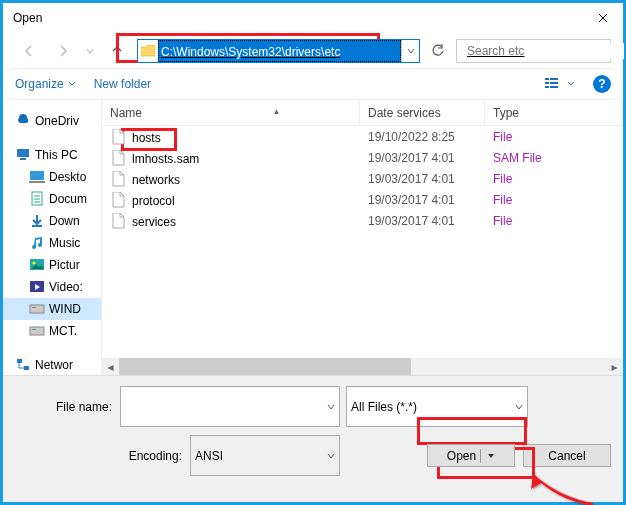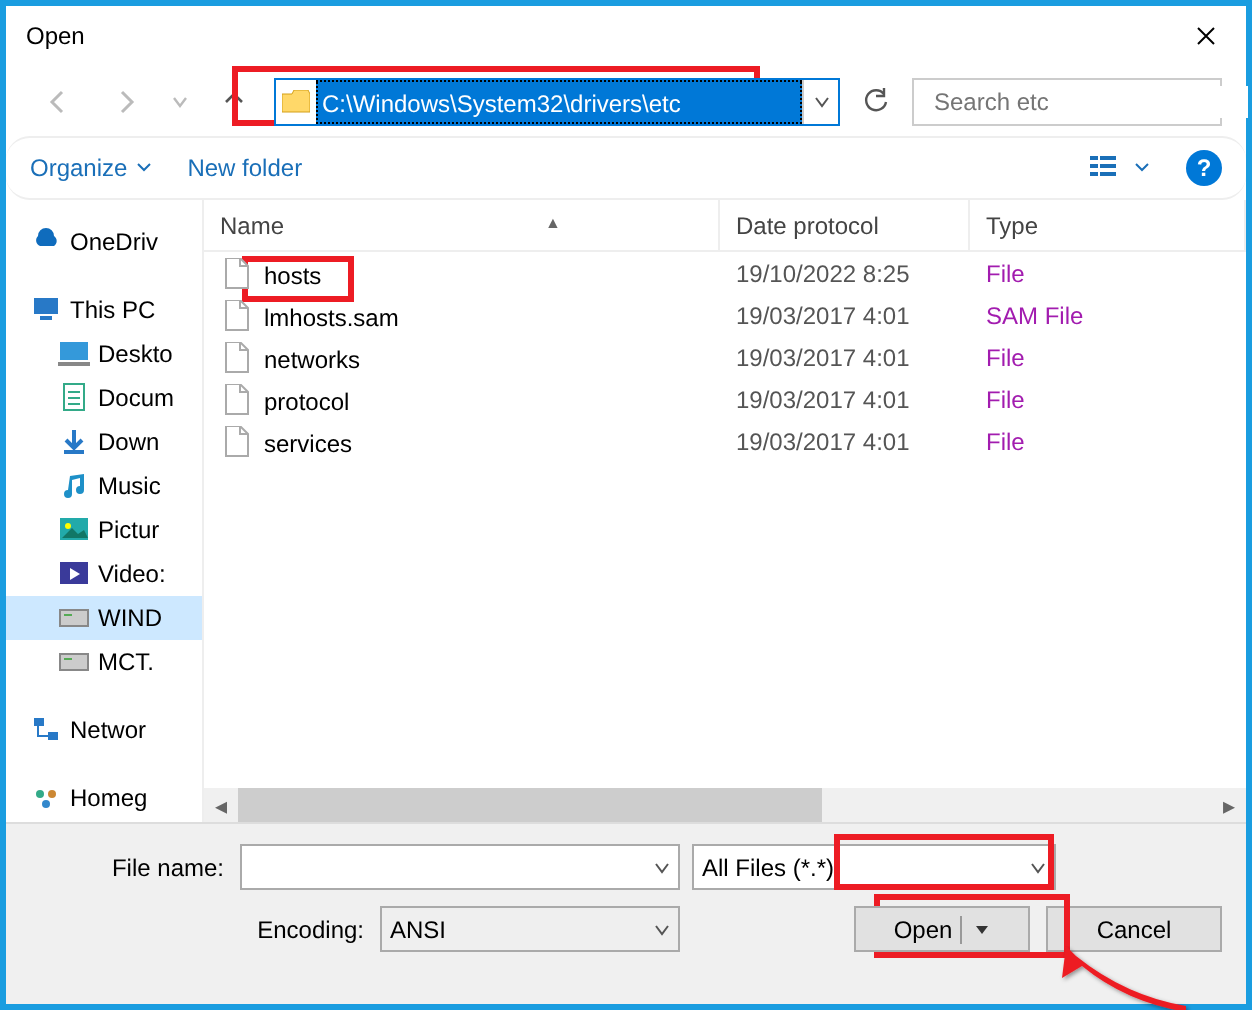--- a/index.html
+++ b/index.html
@@ -4,21 +4,21 @@
 <style>
   * { box-sizing: border-box; font-family: "Segoe UI", Tahoma, sans-serif; font-size: 12px; }
   body { margin: 0; background: #fff; }
   .wrap { width: 626px; height: 505px; border: 3px solid #1a9de0; position: relative; background: #fff; display: flex; flex-direction: column; }
   
   .titlebar { height: 30px; display: flex; align-items: center; justify-content: space-between; padding: 0 0 0 10px; }
   .titlebar .title { color: #000; }
   .titlebar .close { width: 40px; height: 30px; display:flex; align-items:center; justify-content:center; }
   .titlebar .close svg { width: 10px; height: 10px; }
   
-  .navrow { height: 35px; display:flex; align-items:center; padding: 0 12px; gap:6px; }
+  .navrow { height: 35px; display:flex; align-items:center; padding: 0 12px; gap:6px;text-decoration:underline; }
   .navbtn { width: 28px; height: 28px; display:flex; align-items:center; justify-content:center; color:#555; }
   .navbtn.disabled { color: #bbb; }
   .pathbox { flex: 1; height: 24px; border: 1px solid #0078d7; background: #fff; display:flex; align-items:center; position: relative; }
   .pathbox .folder-ico { width: 20px; display:flex; align-items:center; justify-content:center; }
   .pathbox .pathtxt { flex:1; height: 100%; line-height: 22px; padding: 0 2px; color:#fff; background:#0078d7; border:1px dotted #000; }
   .pathbox .dd { width: 18px; display:flex; align-items:center; justify-content:center; color:#555; border-left:1px solid #ccc; height:100%; }
   .refresh { width: 24px; height:24px; display:flex; align-items:center; justify-content:center; color:#555; }
   .searchbox { width: 155px; height: 24px; border:1px solid #ccc; display:flex; align-items:center; padding:0 4px; gap:4px; color:#888; }
   .searchbox input { border:none; outline:none; flex:1; color:#888; }
   
@@ -54,21 +54,21 @@
   .row .date { width:125px; color:#555; }
   .row .type { flex:1; color:#a21caf; }
   .hscroll { position:absolute; bottom:0; left:0; right:0; height:17px; background:#f0f0f0; display:flex; }
   .hscroll .track { flex:1; position:relative; }
   .hscroll .thumb { position:absolute; left:0; top:0; height:100%; width:60%; background:#cdcdcd; }
   .hscroll .arr { width:17px; display:flex; align-items:center; justify-content:center; color:#666; }
   
   .bottom { background:#f0f0f0; border-top:1px solid #ddd; padding: 10px 12px 12px 12px; }
   .brow { display:flex; align-items:center; margin-bottom:8px; }
   .brow .lbl { width: 105px; text-align:right; padding-right:8px; color:#000; }
-  .combo { height:23px; border:1px solid #aaa; background:#fff; display:flex; align-items:center; padding: 0 4px; }
+  .combo { height:41px; border:1px solid #aaa; background:#fff; display:flex; align-items:center; padding: 0 4px; }
   .combo .dd { margin-left:auto; color:#555; }
   .btn { height:23px; width:88px; border:1px solid #aaa; background:#e1e1e1; display:flex; align-items:center; justify-content:center; gap:4px; margin-left:8px; }
   .btn.def { position:relative; }
   
   .arrow { position:absolute; left: 520px; top: 470px; pointer-events:none; }
 </style>
 </head>
 <body>
 
 <div class="wrap">
@@ -277,21 +277,21 @@
           </span>
           <span>Homeg</span>
         </div>
       </div>
     <div class="filepane">
       <div class="cols">
         <div class="c name">
           <span>Name</span>
           <span class="sort-caret">▲</span>
         </div>
-        <div class="c date">Date protocol</div>
+        <div class="c date">Date services</div>
         <div class="c type">Type</div>
       </div>
       <div class="rows" id="rows">
           <div class="row">
             <div class="c name">
               <span class="ico">
                 <svg width="14" height="16" viewBox="0 0 14 16">
                   <path d="M2 0 H9 L13 4 V15 H2 Z" fill="#fff" stroke="#aaa"></path>
                   <path d="M9 0 V4 H13" fill="none" stroke="#aaa"></path>
                 </svg>

